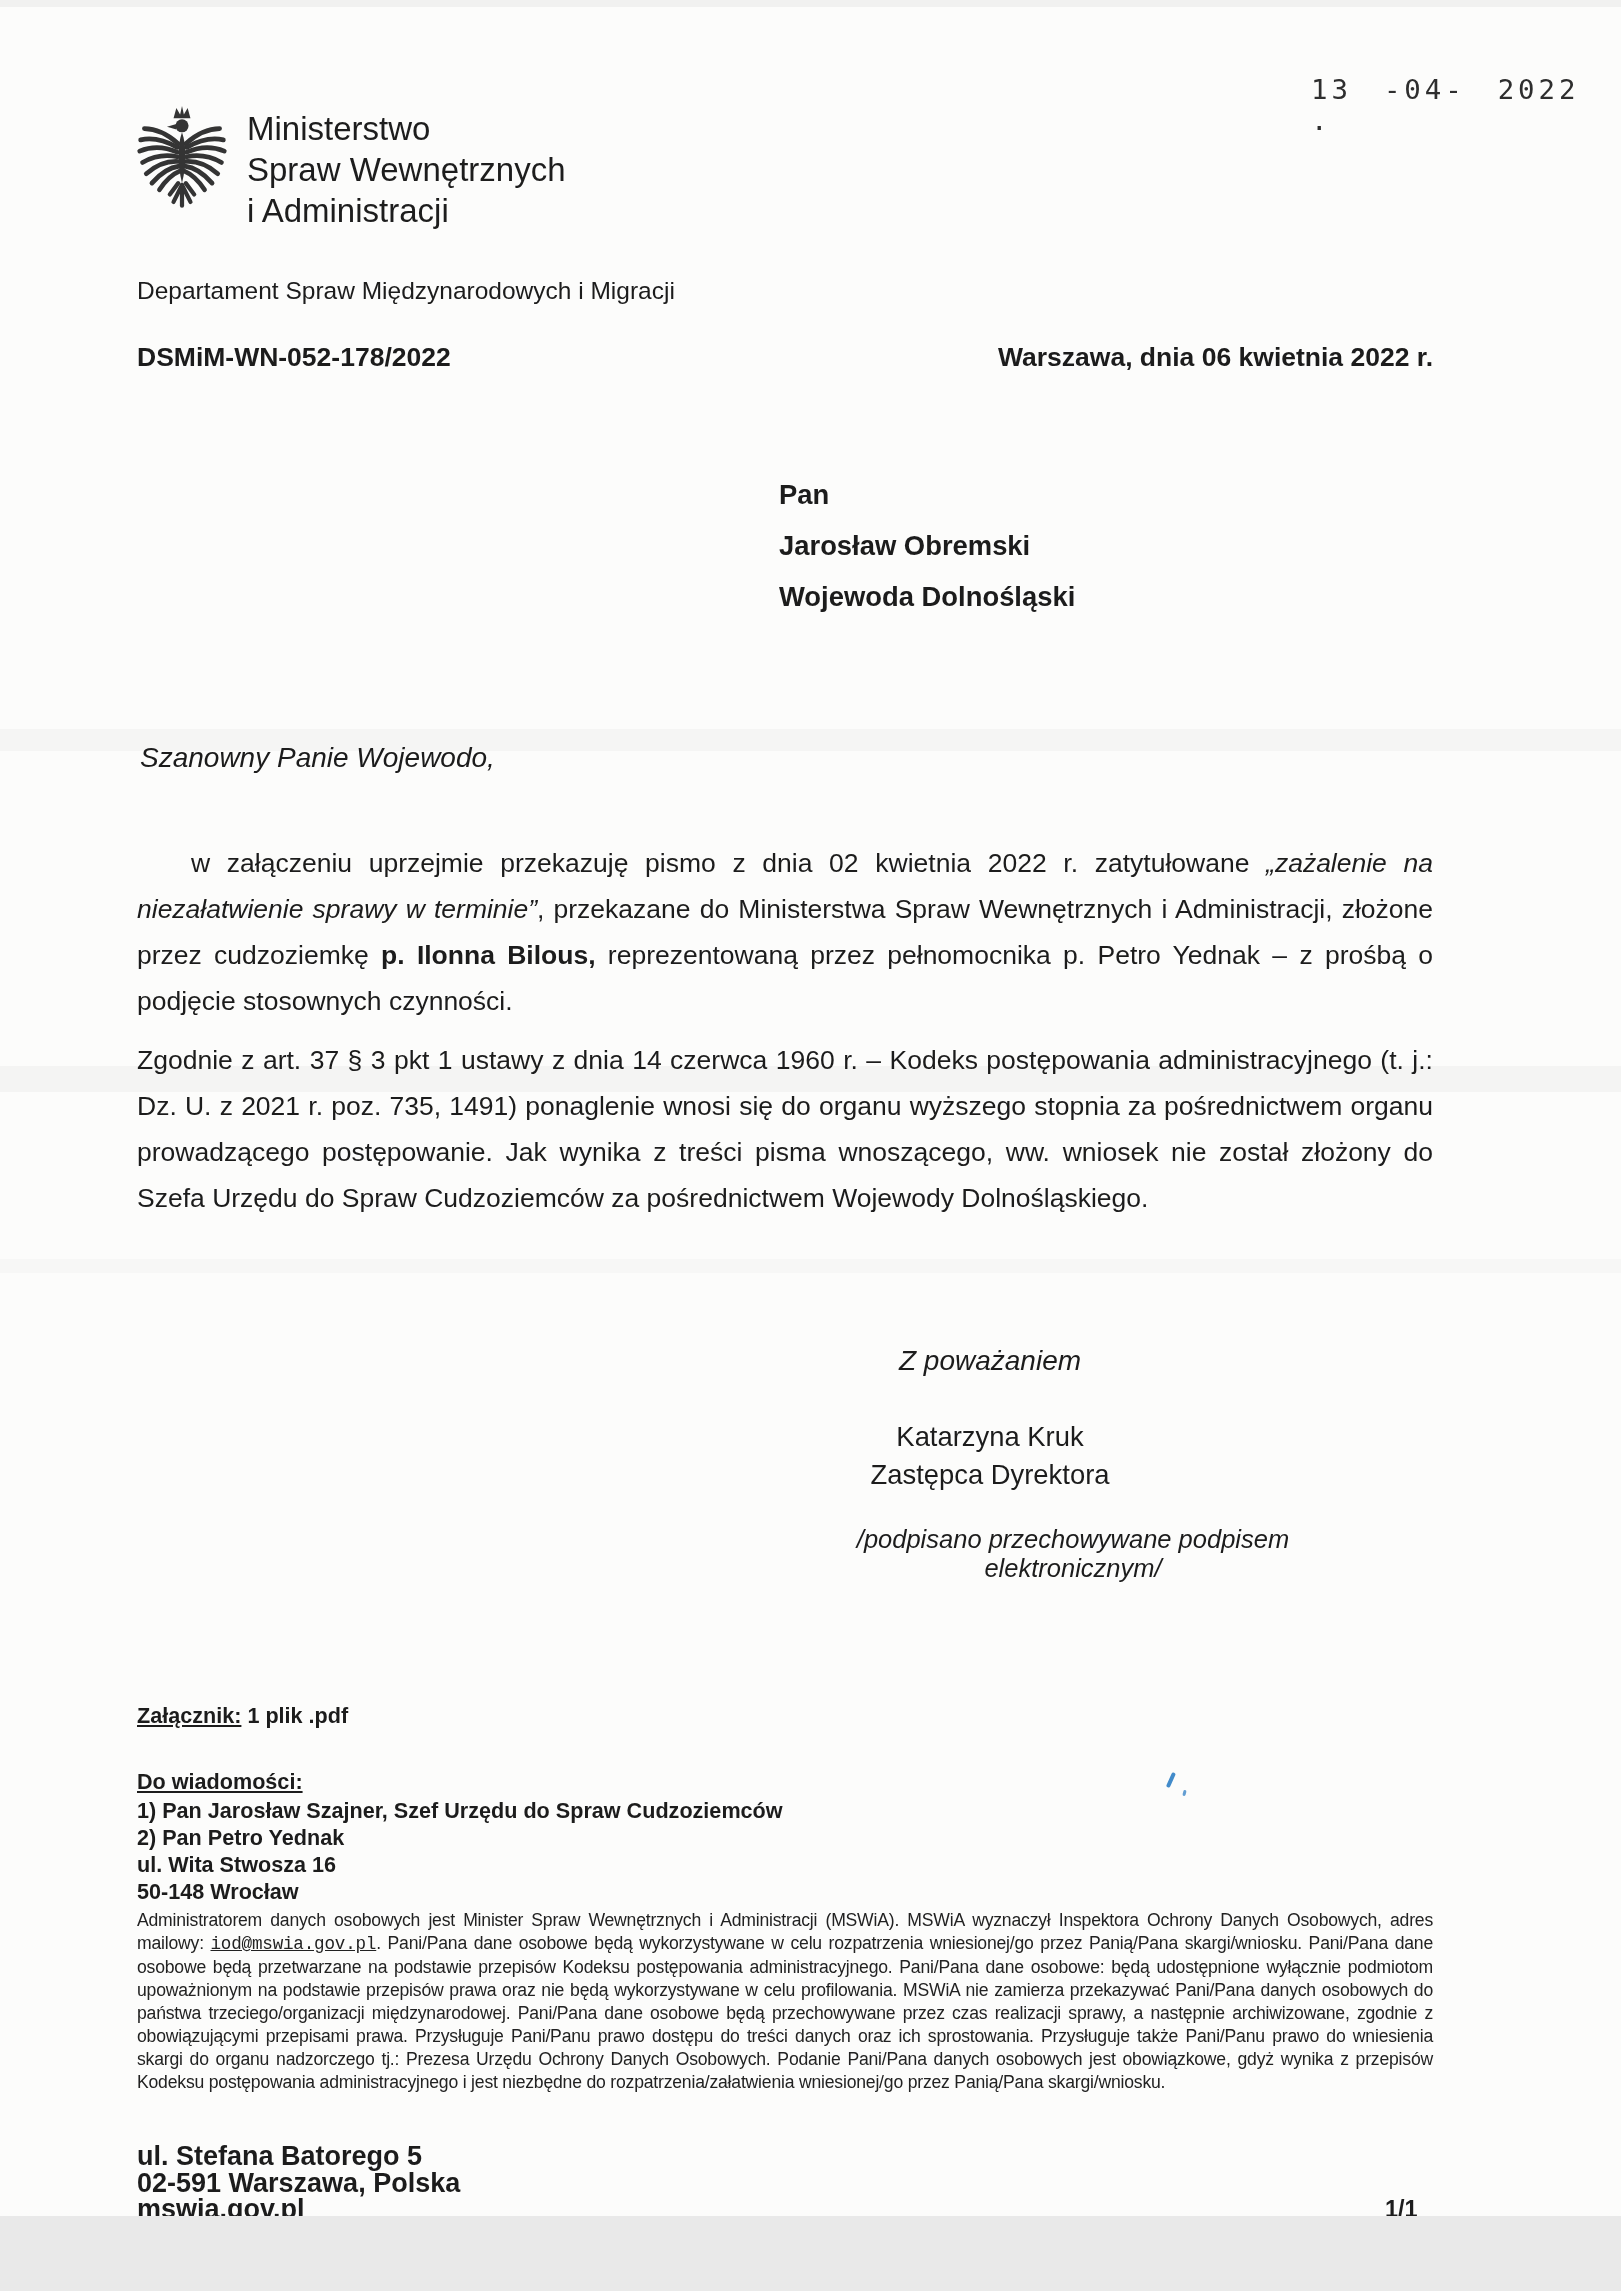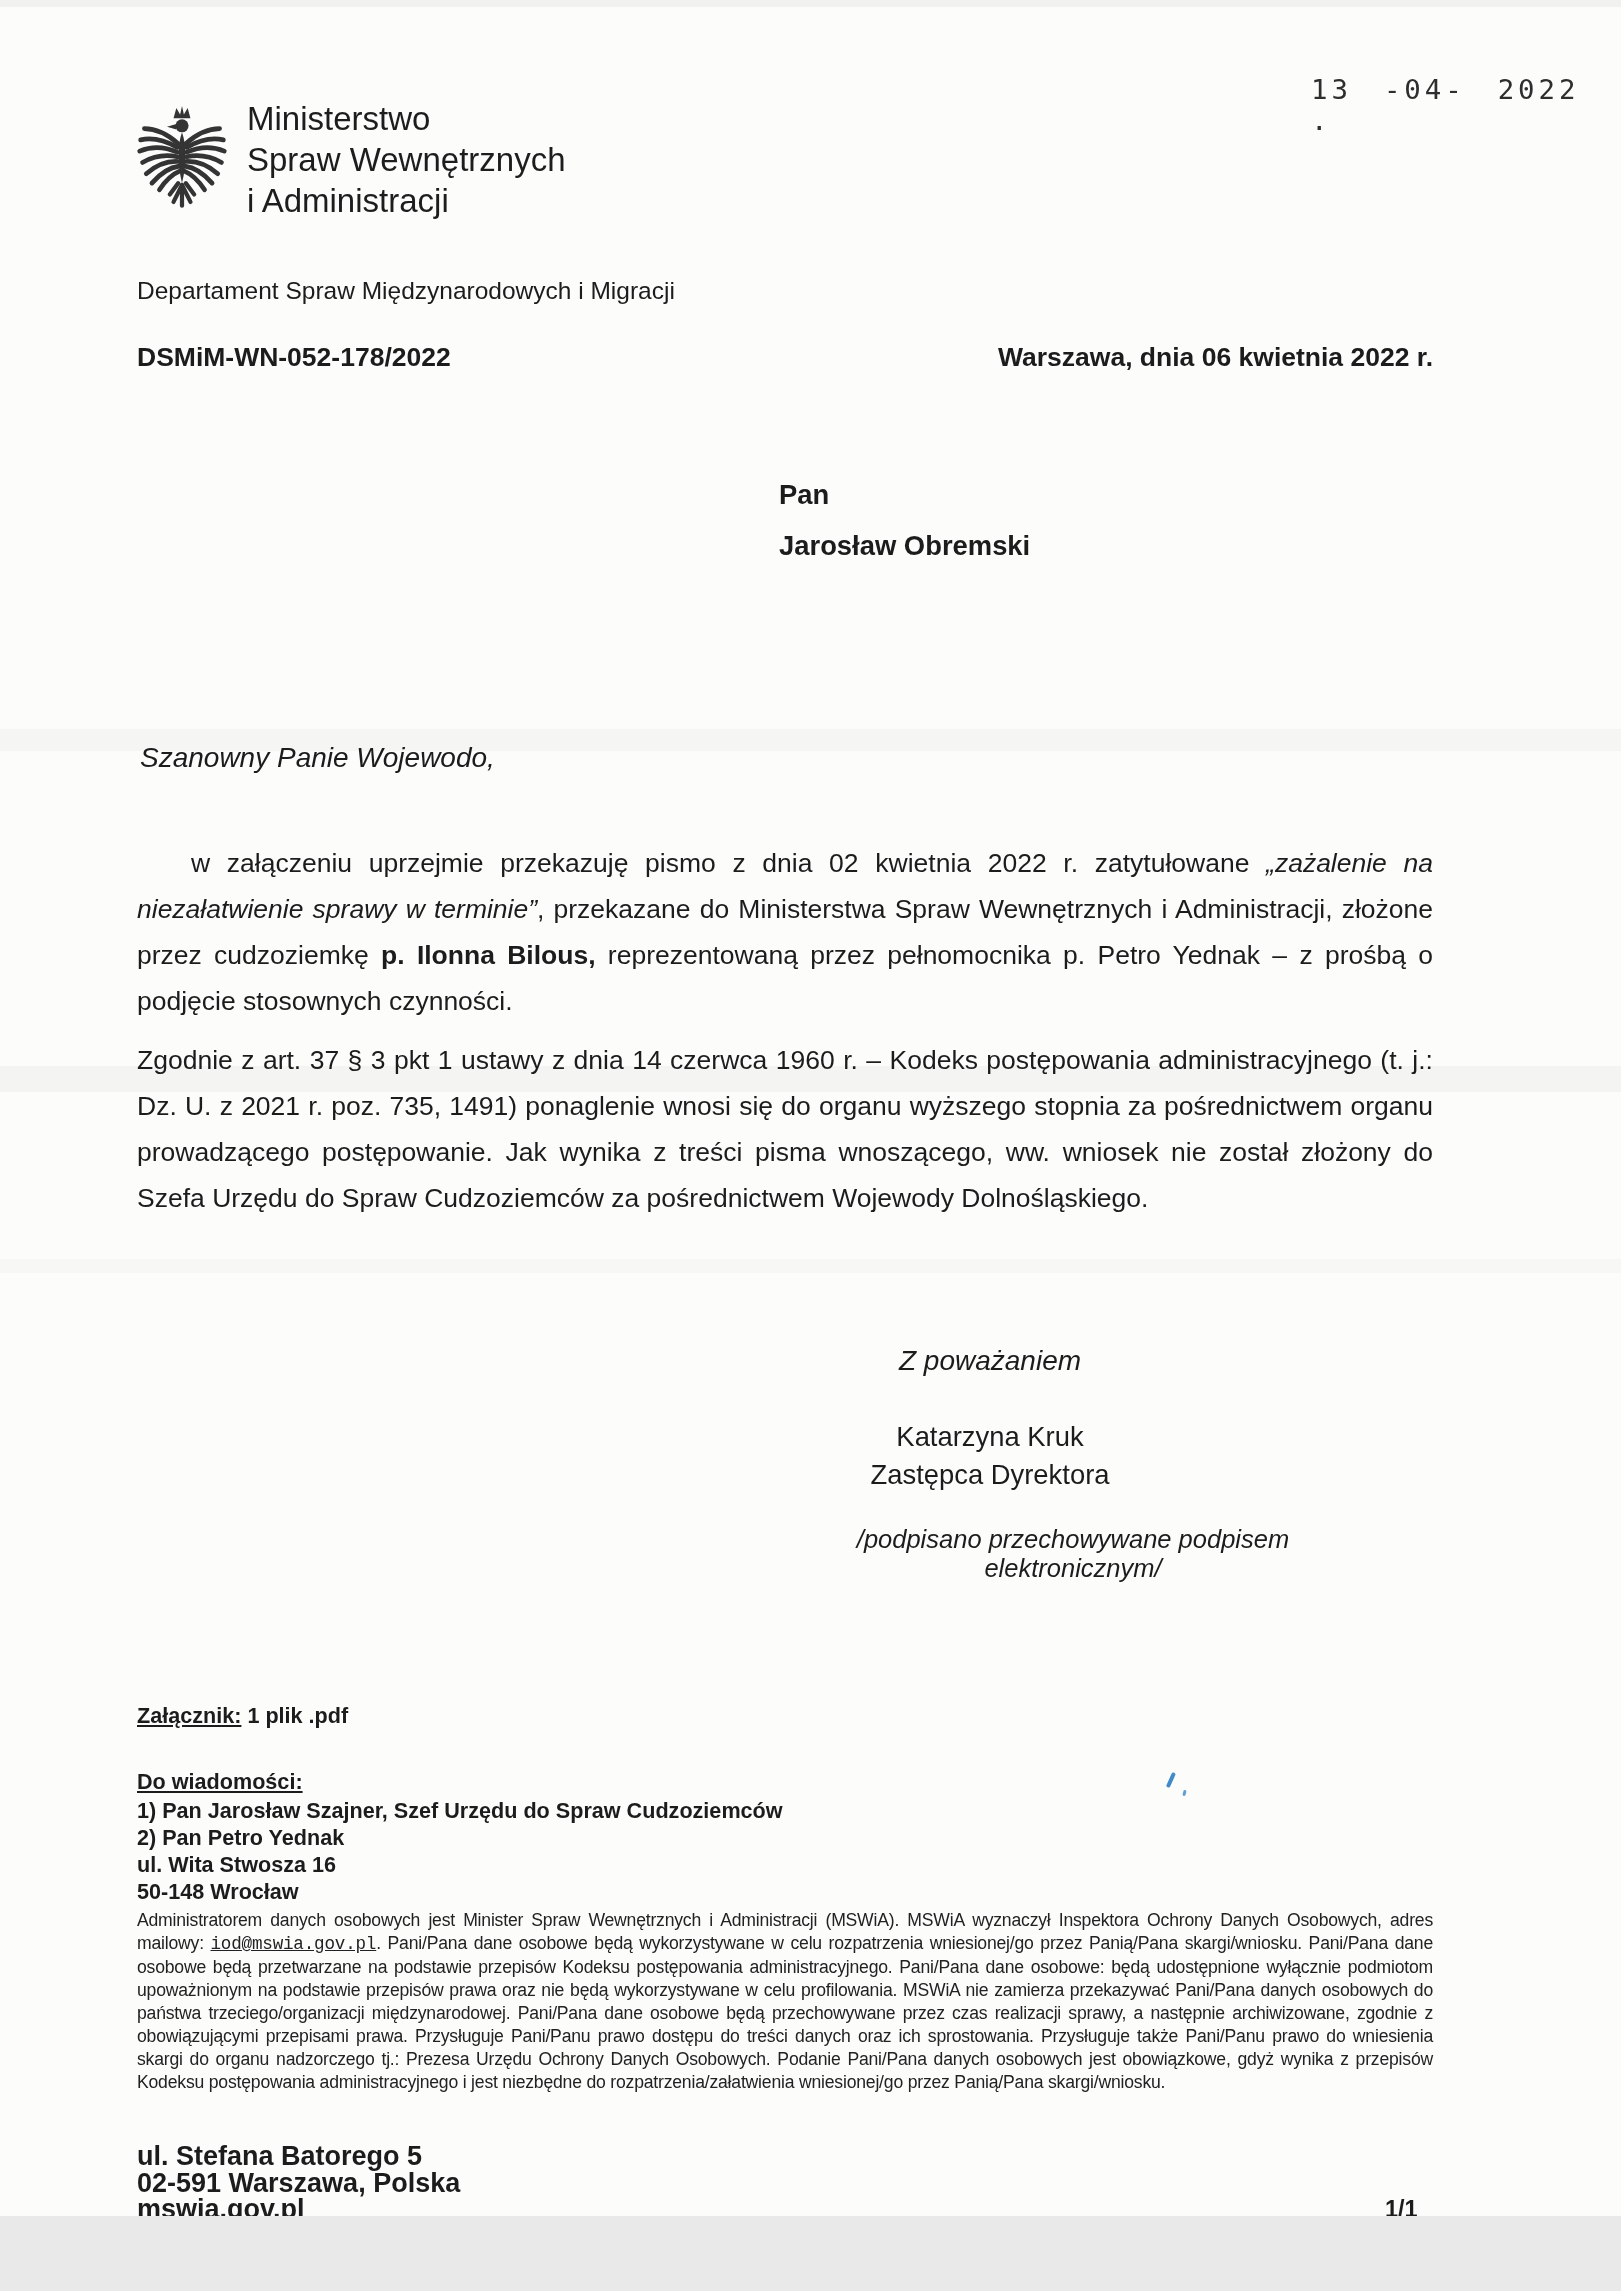--- a/index.html
+++ b/index.html
@@ -24,21 +24,21 @@
     border-top:1px solid #6b5a3a;}
   .bottom-edge{position:absolute;left:0;top:2270px;width:100%;height:2px;background:#c9c9c9;}
   .pen-mark{position:absolute;left:1169px;top:1772px;width:3.9px;height:15.7px;background:#2d7ec4;
     border-radius:2.9px;transform:rotate(24deg);opacity:.9;}
   .pen-dot{position:absolute;left:1183px;top:1790px;width:2.9px;height:5.9px;background:#3c86c8;
     border-radius:2px;transform:rotate(14deg);opacity:.8;}
   
   .stamp{left:1311px;top:74px;font-family:"DejaVu Sans Mono",monospace;font-size:27.4px;
     letter-spacing:3.9px;word-spacing:11.8px;color:#2e2e2e;}
   .logo{left:135px;top:100px;width:94px;height:123px;}
-  .ministry{left:247px;top:98px;font-size:33px;line-height:41px;color:#1d1d1d;}
+  .ministry{left:247px;top:108px;font-size:33px;line-height:41px;color:#1d1d1d;}
   .dept{left:137px;top:277px;font-size:24.5px;}
   .ref{left:137px;top:342px;font-size:26.5px;font-weight:bold;}
   .placedate{top:342px;right:188px;font-size:26.5px;font-weight:bold;}
   
   .recipient{left:779px;top:469px;font-size:27.4px;font-weight:bold;line-height:51px;}
   
   .salutation{left:140px;top:742px;font-size:28px;font-style:italic;}
   .para{left:137px;width:1296px;font-size:26.5px;line-height:46px;text-align:justify;}
   .para1{top:840px;text-indent:54px;}
   .para2{top:1037px;}
@@ -111,20 +111,21 @@
     <div>i Administracji</div>
   </div>
 
   <div class="abs dept">Departament Spraw Międzynarodowych i Migracji</div>
   <div class="abs ref">DSMiM-WN-052-178/2022</div>
   <div class="abs placedate">Warszawa, dnia 06 kwietnia 2022 r.</div>
 
   <div class="abs recipient">
     <div>Pan</div>
     <div>Jarosław Obremski</div>
+    <div>Wojewoda Dolnośląski</div>
   </div>
 
   <div class="abs salutation">Szanowny Panie Wojewodo,</div>
 
   <div class="abs para para1">
     <span>w załączeniu uprzejmie przekazuję pismo z dnia 02 kwietnia 2022 r. zatytułowane </span><i>„zażalenie na niezałatwienie sprawy w terminie”</i><span>, przekazane do Ministerstwa Spraw Wewnętrznych i Administracji, złożone przez cudzoziemkę </span><b>p. Ilonna Bilous,</b><span> reprezentowaną przez pełnomocnika p. Petro Yednak – z prośbą o podjęcie stosownych czynności.</span>
   </div>
 
   <div class="abs para para2">Zgodnie z art. 37 § 3 pkt 1 ustawy z dnia 14 czerwca 1960 r. – Kodeks postępowania administracyjnego (t. j.: Dz. U. z 2021 r. poz. 735, 1491) ponaglenie wnosi się do organu wyższego stopnia za pośrednictwem organu prowadzącego postępowanie. Jak wynika z treści pisma wnoszącego, ww. wniosek nie został złożony do Szefa Urzędu do Spraw Cudzoziemców za pośrednictwem Wojewody Dolnośląskiego.</div>
 

